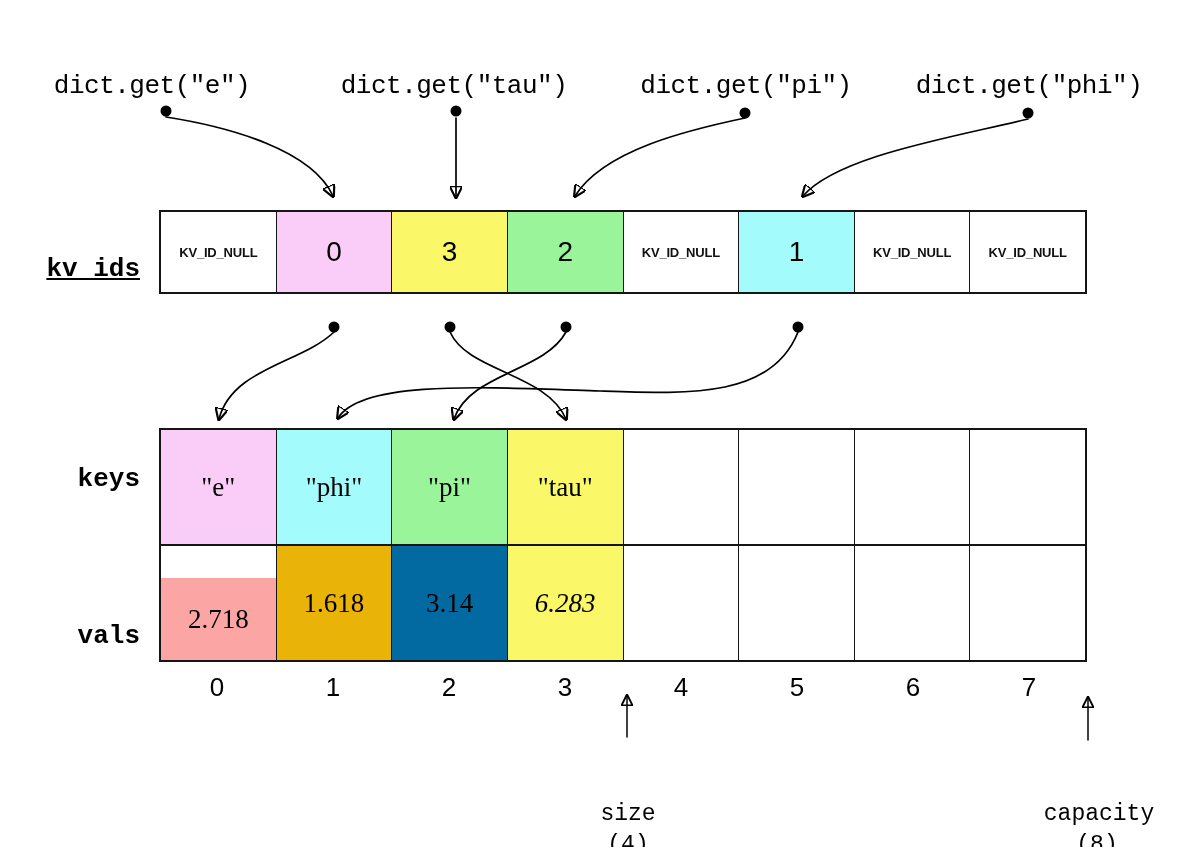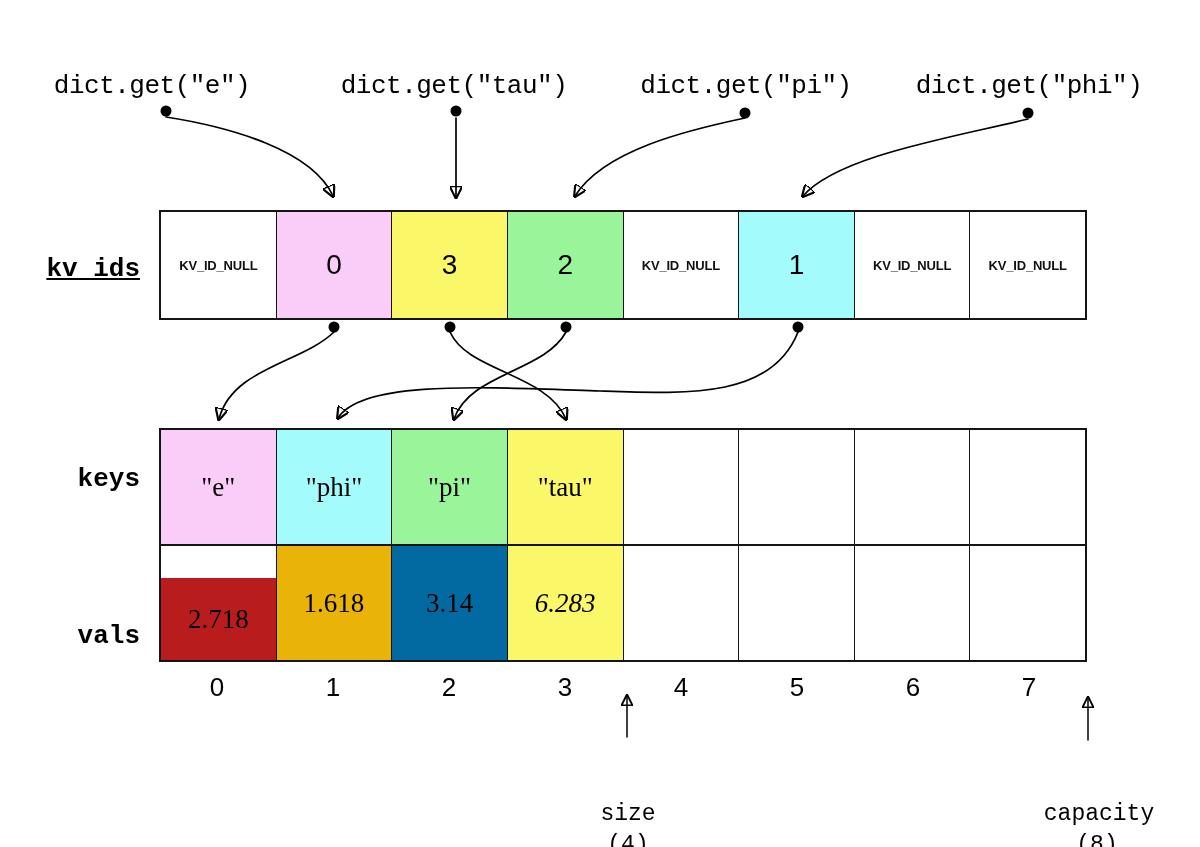--- a/index.html
+++ b/index.html
@@ -28,21 +28,21 @@
   #label-kv-ids { top:256px;text-decoration:underline; }
   #label-keys   { top:466px; }
   #label-vals   { top:591px;margin-top:32px; }
 
   
   .array {
     position:absolute; left:159px; width:928px;
     border:2px solid #151515; box-sizing:border-box; background:#fff;
     display:flex; flex-direction:column;
   }
-  #kv-array     { top:210px; height:110px; }
+  #kv-array     { top:210px; height:84px; }
   #keyval-array { top:428px; height:234px; }
   .array-row { flex:1 1 0; display:flex; min-height:0; }
   .array-row + .array-row { border-top:2px solid #151515; }
   .cell {
     flex:1 1 0; min-width:0;
     display:flex; align-items:center; justify-content:center;
   }
   .cell + .cell { border-left:1.5px solid #151515; }
   .cell-null {
     font:bold 13px/1 "Liberation Sans","DejaVu Sans",sans-serif;
@@ -115,21 +115,21 @@
         <div class="cell cell-key" style="background: rgb(250, 205, 248);">"e"</div>
         <div class="cell cell-key" style="background: rgb(163, 251, 251);">"phi"</div>
         <div class="cell cell-key" style="background: rgb(154, 244, 154);">"pi"</div>
         <div class="cell cell-key" style="background: rgb(250, 247, 104);">"tau"</div>
         <div class="cell cell-empty" style="background: rgb(255, 255, 255);"></div>
         <div class="cell cell-empty" style="background: rgb(255, 255, 255);"></div>
         <div class="cell cell-empty" style="background: rgb(255, 255, 255);"></div>
         <div class="cell cell-empty" style="background: rgb(255, 255, 255);"></div>
       </div>
     <div class="array-row">
-        <div class="cell cell-val" style="background: #b91c1c; margin-top: 32px;">2.718</div>
+        <div class="cell cell-val" style="background: #fca5a5; margin-top: 32px;">2.718</div>
         <div class="cell cell-val" style="background: #eab308;">1.618</div>
         <div class="cell cell-val" style="background: #0369a1;">3.14</div>
         <div class="cell cell-val" style="background: rgb(250, 247, 104); font-style: italic;">6.283</div>
         <div class="cell cell-empty" style="background: rgb(255, 255, 255);"></div>
         <div class="cell cell-empty" style="background: rgb(255, 255, 255);"></div>
         <div class="cell cell-empty" style="background: rgb(255, 255, 255);"></div>
         <div class="cell cell-empty" style="background: rgb(255, 255, 255);"></div>
       </div>
   </div>
 

